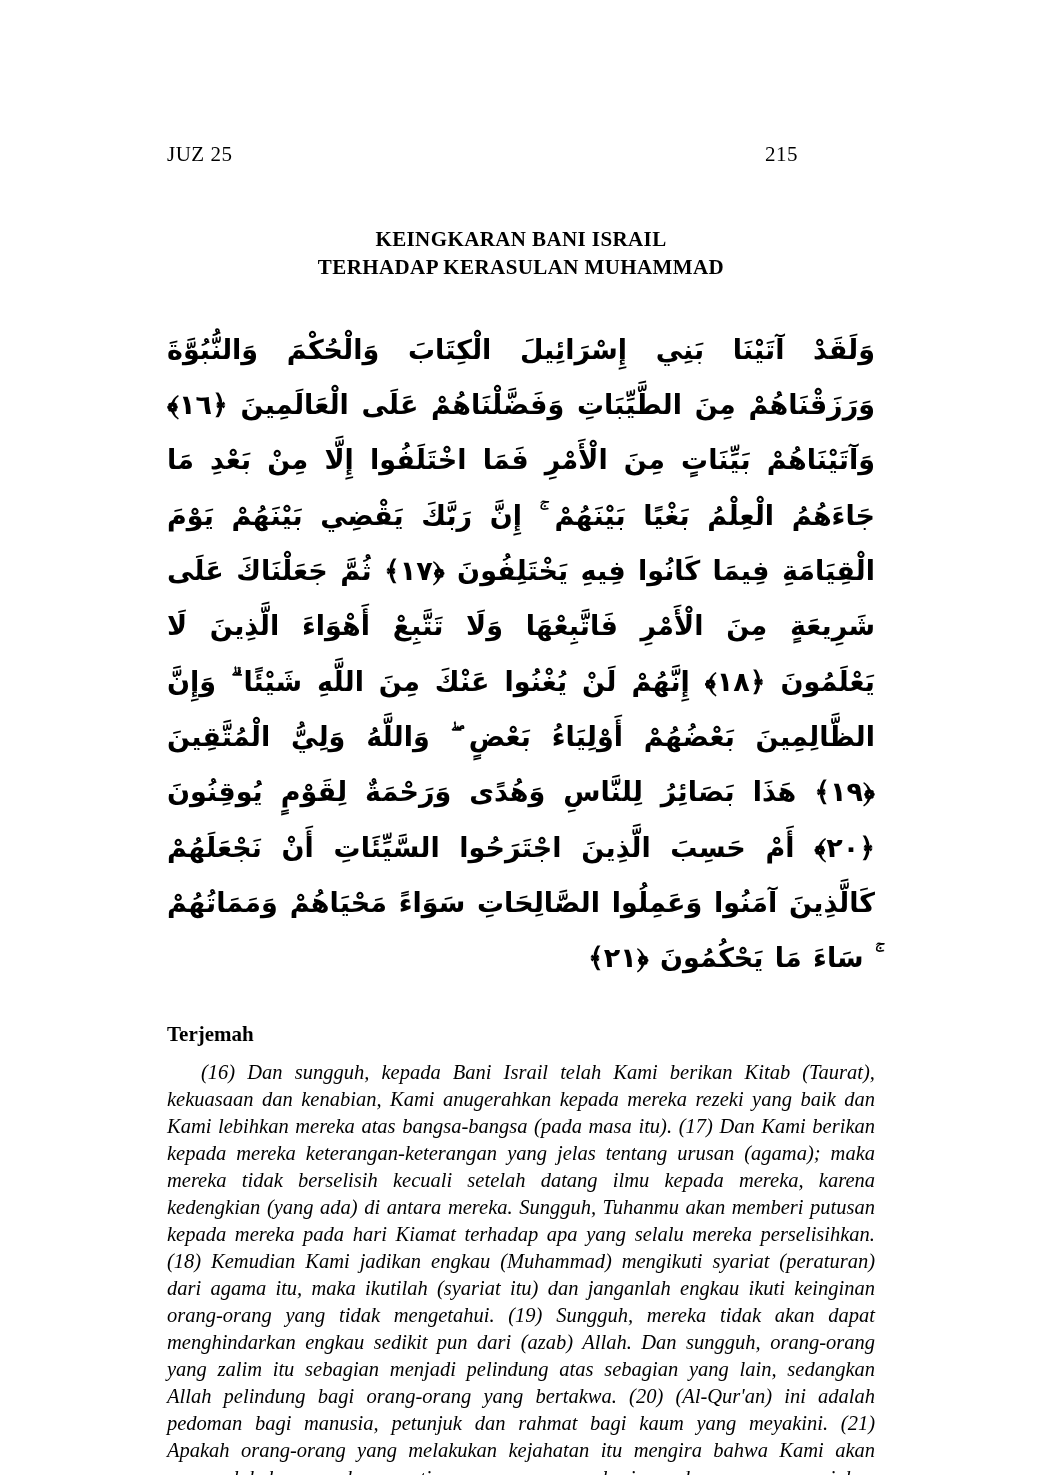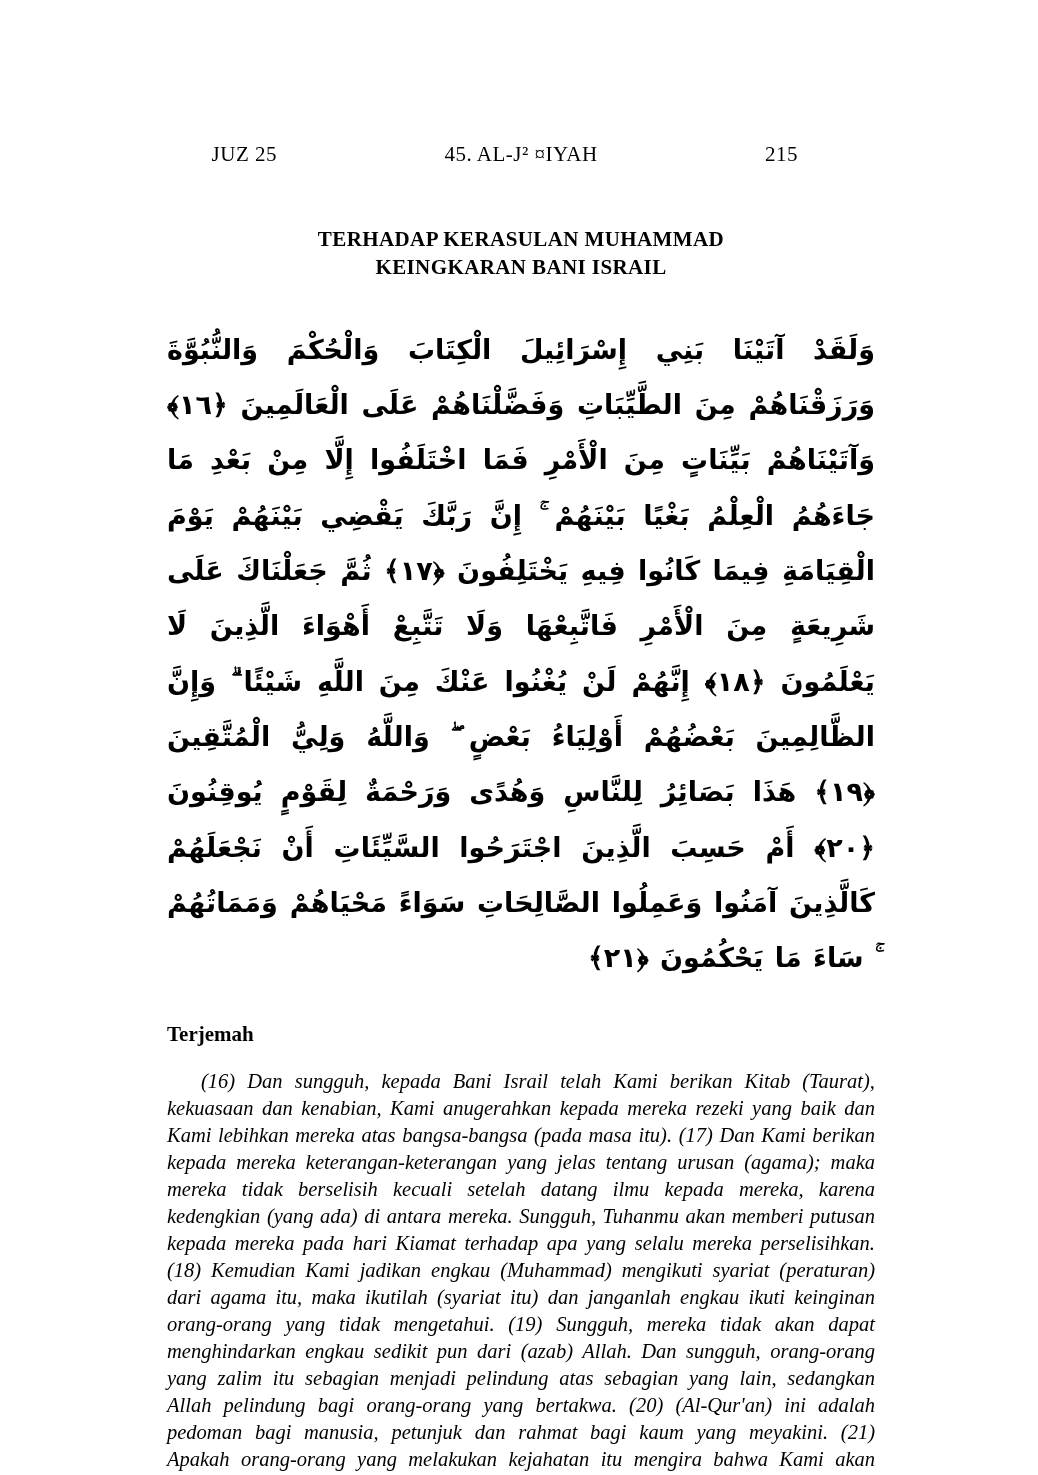--- a/index.html
+++ b/index.html
@@ -27,21 +27,20 @@
     letter-spacing: 0.5px;
     margin-bottom: 58px;
   }
   .page-header .center {
     flex: 1;
     text-align: center;
   }
   .page-header .left,
   .page-header .right {
     width: 110px;
-    text-align: right;
   }
   .page-header .right {
     text-align: left;
   }
   
   .section-title {
     text-align: center;
     font-weight: bold;
     font-size: 21px;
     line-height: 1.35;
@@ -56,46 +55,45 @@
     font-weight: bold;
     font-size: 27px;
     line-height: 2.05;
     margin-bottom: 36px;
     word-spacing: 2px;
   }
   
   .translation-heading {
     font-weight: bold;
     font-size: 21px;
-    margin: 0 0 21px 0;
+    margin: 0 0 12px 0;
   }
   .translation-text {
     font-style: italic;
     font-size: 20.5px;
     line-height: 1.32;
     text-align: justify;
     text-indent: 34px;
     margin: 0;
     word-spacing: 1px;
   }
 </style>
 </head>
 <body>
 
 <div class="page">
 
   <div class="page-header">
     <span class="left">JUZ 25</span>
-    <span class="center">45. AL-J² ¤IYAH</span>
     <span class="right">215</span>
   </div>
 
   <div class="section-title">
+    <div>KEINGKARAN BANI ISRAIL</div>
     <div>TERHADAP KERASULAN MUHAMMAD</div>
-    <div>KEINGKARAN BANI ISRAIL</div>
   </div>
 
   <div class="arabic-block" dir="rtl" lang="ar">وَلَقَدْ آتَيْنَا بَنِي إِسْرَائِيلَ الْكِتَابَ وَالْحُكْمَ وَالنُّبُوَّةَ وَرَزَقْنَاهُمْ مِنَ الطَّيِّبَاتِ وَفَضَّلْنَاهُمْ عَلَى الْعَالَمِينَ ﴿١٦﴾ وَآتَيْنَاهُمْ بَيِّنَاتٍ مِنَ الْأَمْرِ فَمَا اخْتَلَفُوا إِلَّا مِنْ بَعْدِ مَا جَاءَهُمُ الْعِلْمُ بَغْيًا بَيْنَهُمْ ۚ إِنَّ رَبَّكَ يَقْضِي بَيْنَهُمْ يَوْمَ الْقِيَامَةِ فِيمَا كَانُوا فِيهِ يَخْتَلِفُونَ ﴿١٧﴾ ثُمَّ جَعَلْنَاكَ عَلَى شَرِيعَةٍ مِنَ الْأَمْرِ فَاتَّبِعْهَا وَلَا تَتَّبِعْ أَهْوَاءَ الَّذِينَ لَا يَعْلَمُونَ ﴿١٨﴾ إِنَّهُمْ لَنْ يُغْنُوا عَنْكَ مِنَ اللَّهِ شَيْئًا ۗ وَإِنَّ الظَّالِمِينَ بَعْضُهُمْ أَوْلِيَاءُ بَعْضٍ ۖ وَاللَّهُ وَلِيُّ الْمُتَّقِينَ ﴿١٩﴾ هَذَا بَصَائِرُ لِلنَّاسِ وَهُدًى وَرَحْمَةٌ لِقَوْمٍ يُوقِنُونَ ﴿٢٠﴾ أَمْ حَسِبَ الَّذِينَ اجْتَرَحُوا السَّيِّئَاتِ أَنْ نَجْعَلَهُمْ كَالَّذِينَ آمَنُوا وَعَمِلُوا الصَّالِحَاتِ سَوَاءً مَحْيَاهُمْ وَمَمَاتُهُمْ ۚ سَاءَ مَا يَحْكُمُونَ ﴿٢١﴾</div>
 
   <h3 class="translation-heading">Terjemah</h3>
 
   <p class="translation-text">(16) Dan sungguh, kepada Bani Israil telah Kami berikan Kitab (Taurat), kekuasaan dan kenabian, Kami anugerahkan kepada mereka rezeki yang baik dan Kami lebihkan mereka atas bangsa-bangsa (pada masa itu). (17) Dan Kami berikan kepada mereka keterangan-keterangan yang jelas tentang urusan (agama); maka mereka tidak berselisih kecuali setelah datang ilmu kepada mereka, karena kedengkian (yang ada) di antara mereka. Sungguh, Tuhanmu akan memberi putusan kepada mereka pada hari Kiamat terhadap apa yang selalu mereka perselisihkan. (18) Kemudian Kami jadikan engkau (Muhammad) mengikuti syariat (peraturan) dari agama itu, maka ikutilah (syariat itu) dan janganlah engkau ikuti keinginan orang-orang yang tidak mengetahui. (19) Sungguh, mereka tidak akan dapat menghindarkan engkau sedikit pun dari (azab) Allah. Dan sungguh, orang-orang yang zalim itu sebagian menjadi pelindung atas sebagian yang lain, sedangkan Allah pelindung bagi orang-orang yang bertakwa. (20) (Al-Qur'an) ini adalah pedoman bagi manusia, petunjuk dan rahmat bagi kaum yang meyakini. (21) Apakah orang-orang yang melakukan kejahatan itu mengira bahwa Kami akan memperlakukan mereka seperti orang-orang yang beriman dan yang mengerjakan kebajikan, yaitu sama dalam kehidupan dan kematian mereka? Alangkah buruknya penilaian mereka itu.</p>
 
 </div>
 

